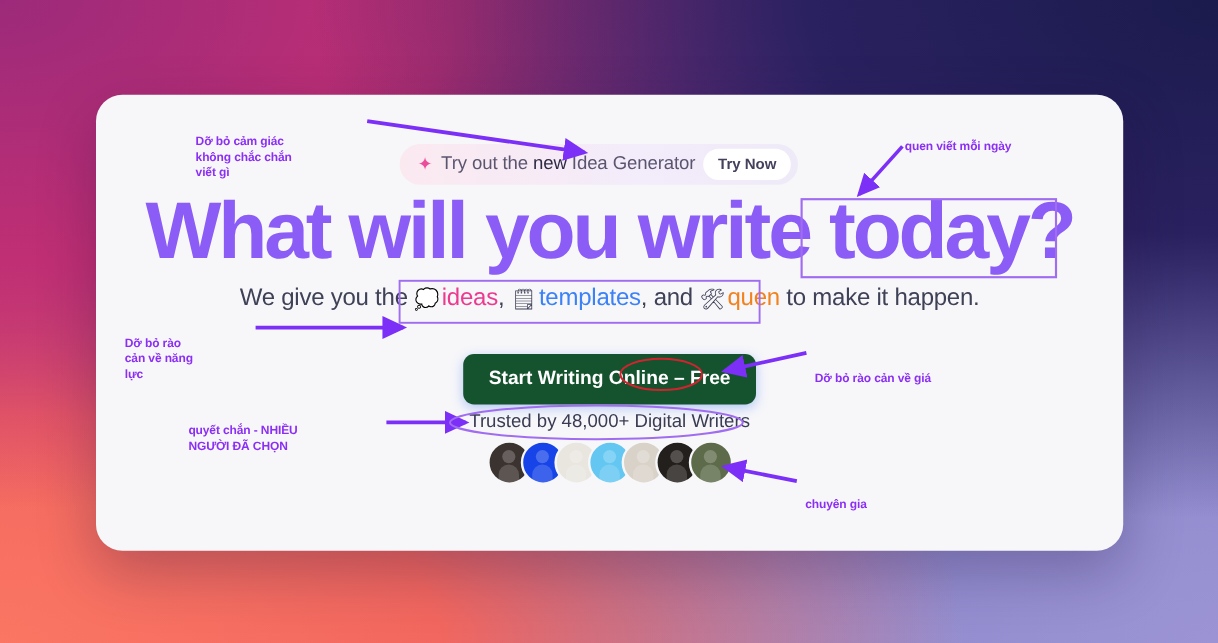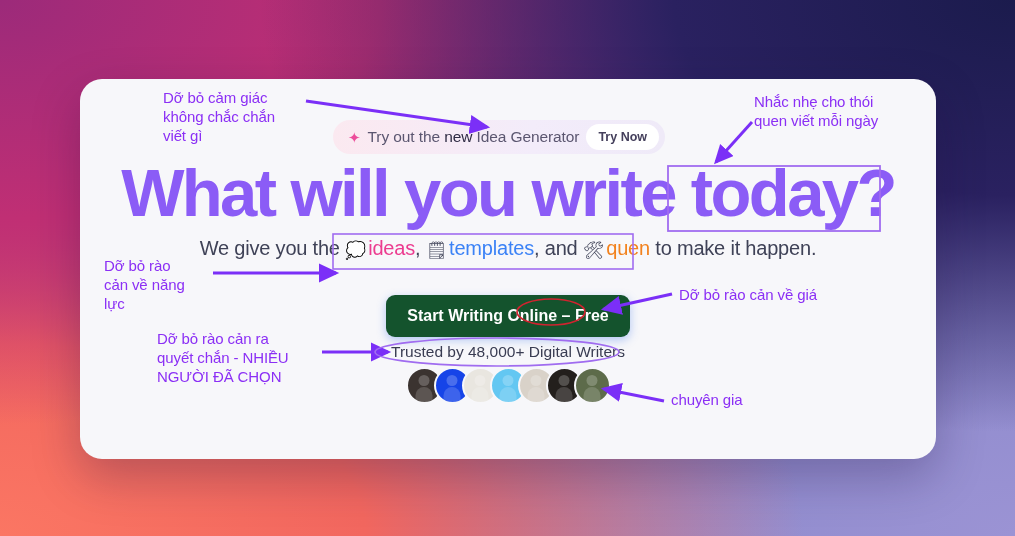--- a/index.html
+++ b/index.html
@@ -159,24 +159,25 @@
     width: 11px; height: 11px;
     transform: translateX(-50%);
     border-radius: 50%;
     background: rgba(255,255,255,.22);
   }
 
   
   .anno {
     position: absolute;
     color: #8b2ff5;
-    font-size: 15px;
-    font-weight: 400;
+    font-size: 10px;
+    font-weight: 700;
     line-height: 1.28;
     letter-spacing: -.1px;
+    margin-top: 25px;
   }
   .anno-svg {
     position: absolute;
     left: 0; top: 0;
     width: 1015px; height: 536px;
     pointer-events: none;
   }
 </style>
 </head>
 <body>
@@ -217,33 +218,31 @@
         <div class="avatar" style="background: rgb(93, 107, 74);"></div>
       </div>
   </div>
 
   <div class="anno" style="left:163px; top:88px;" id="anno-0">
       <div>Dỡ bỏ cảm giác</div>
       <div>không chắc chắn</div>
       <div>viết gì</div>
     </div>
   <div class="anno" style="left:754px; top:92px;" id="anno-1">
-      <div>Nhắc nhẹ cho thói</div>
       <div>quen viết mỗi ngày</div>
     </div>
   <div class="anno" style="left:104px; top:256px;" id="anno-2">
       <div>Dỡ bỏ rào</div>
       <div>cản về năng</div>
       <div>lực</div>
     </div>
   <div class="anno" style="left:679px; top:285px;" id="anno-3">
       <div>Dỡ bỏ rào cản về giá</div>
     </div>
   <div class="anno" style="left:157px; top:329px;" id="anno-4">
-      <div>Dỡ bỏ rào cản ra</div>
       <div>quyết chắn - NHIỀU</div>
       <div>NGƯỜI ĐÃ CHỌN</div>
     </div>
   <div class="anno" style="left:671px; top:390px;" id="anno-5">
       <div>chuyên gia</div>
     </div>
 
   <svg class="anno-svg" viewBox="0 0 1015 536">
     <defs>
       <marker id="ah" markerWidth="7" markerHeight="7" refX="5.4" refY="3" orient="auto">

